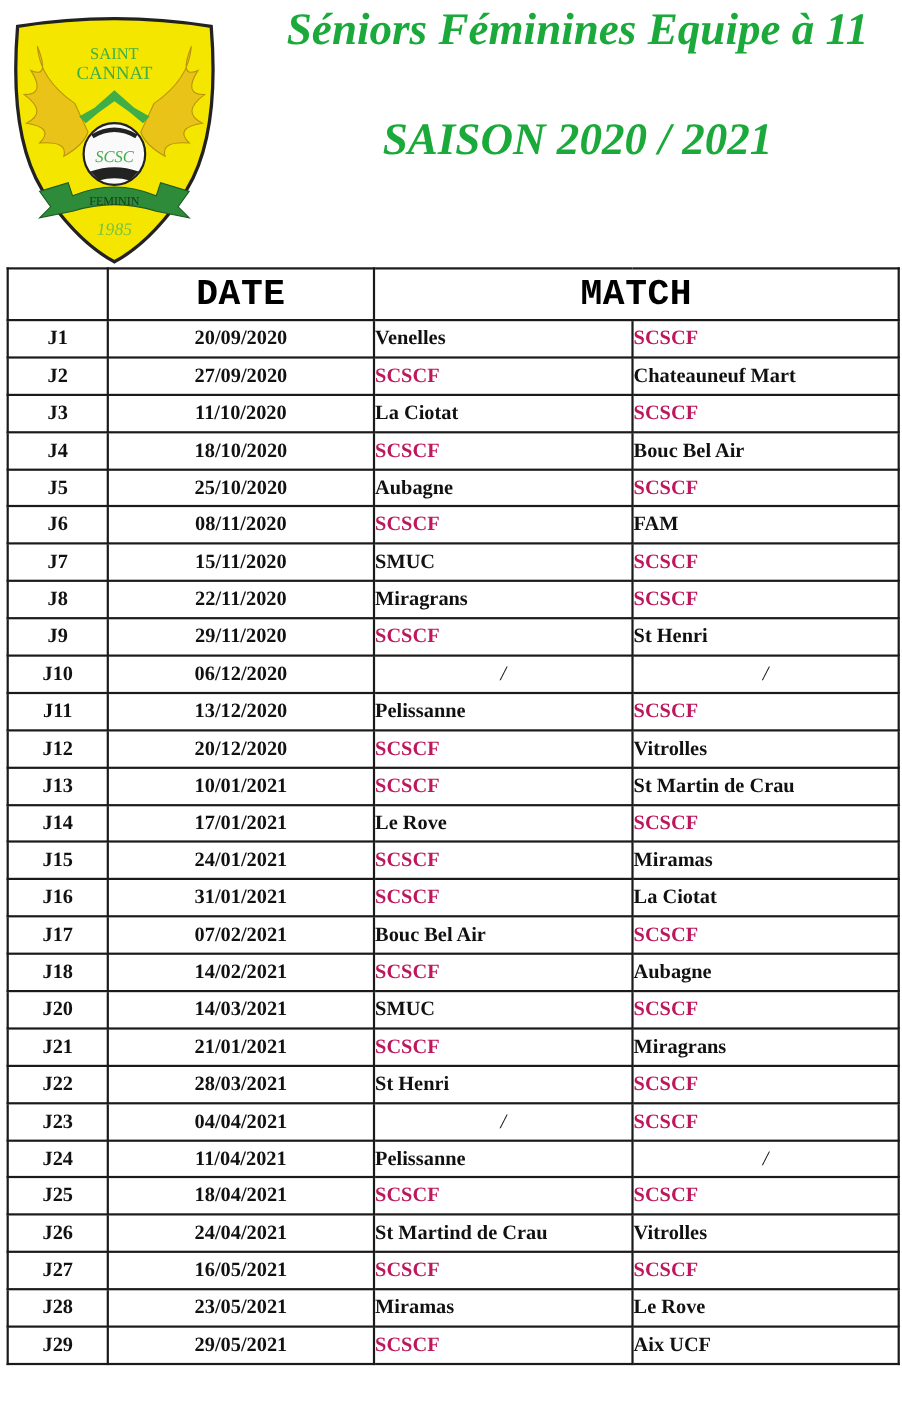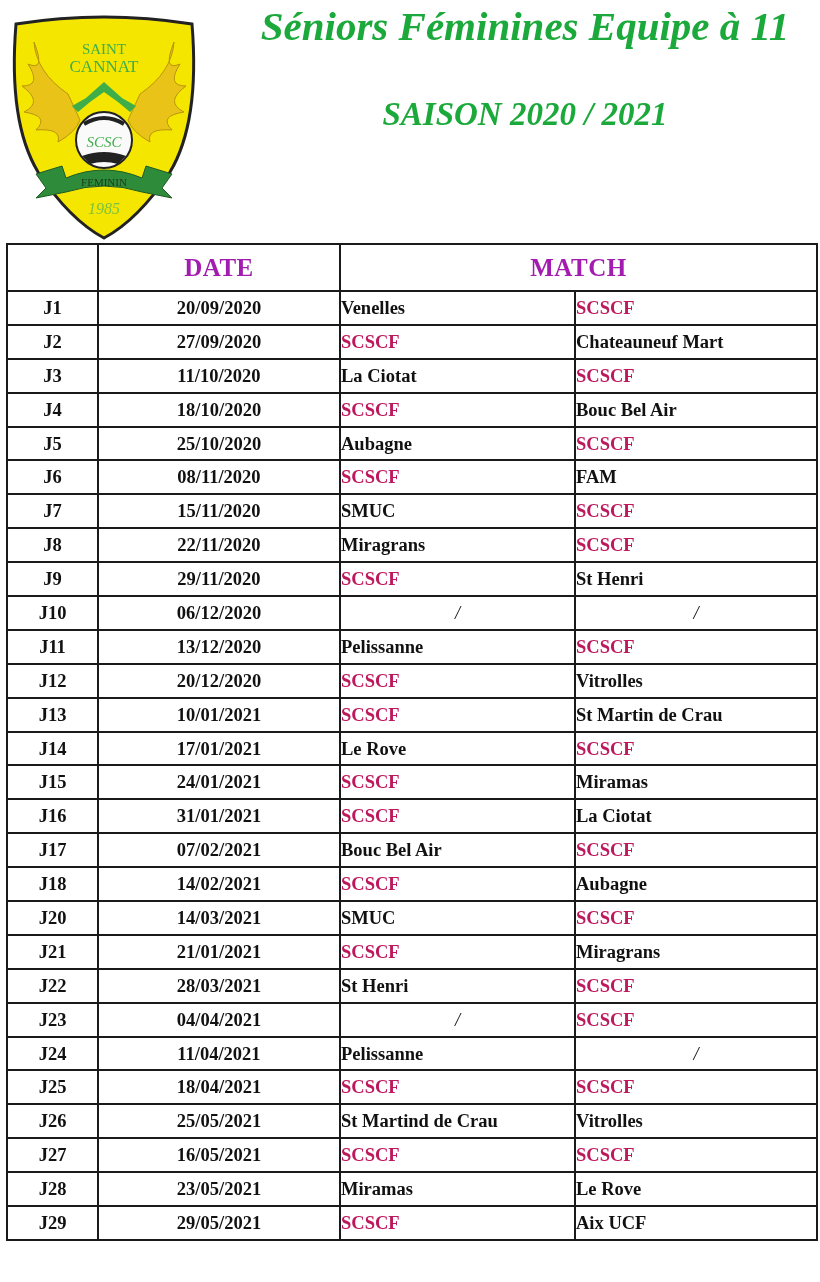--- a/index.html
+++ b/index.html
@@ -3,26 +3,26 @@
 <meta charset="utf-8">
 <style>
   html, body { margin: 0; padding: 0; background: #ffffff; }
   body { width: 820px; height: 1282px; position: relative; overflow: hidden; font-family: "Liberation Serif", serif; }
 
   .crest { position: absolute; left: 6px; top: 2px; width: 196px; height: 238px; }
 
   .title-line { position: absolute; left: 230px; width: 590px; text-align: center; color: #1aa93a;
     font-family: "Liberation Serif", serif; font-weight: bold; font-style: italic; white-space: nowrap; }
   .title-1 { top: 0; font-size: 41px; line-height: 52px; }
-  .title-2 { top: 88px; font-size: 33px; line-height: 52px; }
+  .title-2 { top: 100px; font-size: 41px; line-height: 52px; }
 
   table.schedule { position: absolute; left: 6px; top: 243px; width: 810px; border-collapse: collapse;
     table-layout: fixed; font-family: "Liberation Serif", serif; }
   table.schedule td, table.schedule th { border: 2px solid #1a1a1a; padding: 0; }
-  table.schedule th { height: 45px; font-size: 25px; font-weight: bold; color: #a21caf; text-align: center; letter-spacing: 0.5px; }
+  table.schedule th { height: 45px; font-size: 33px; font-weight: bold; color: #000000; text-align: center; letter-spacing: 0.5px; font-family: Liberation Mono, monospace; }
   table.schedule td { height: 31.9px; font-size: 18.5px; font-weight: bold; color: #111; line-height: 30px; }
   col.c-j { width: 91px; } col.c-date { width: 242px; } col.c-home { width: 235px; } col.c-away { width: 242px; }
   td.cell-j, td.cell-date { text-align: center; border-radius: 14px; }
   td.cell-team { text-align: left; padding-left: 6px; }
   td.cell-team.green { color: #be185d; }
   td.cell-team.empty { text-align: center; padding-left: 0; font-weight: normal; font-style: italic; }
 </style>
 </head>
 <body>
 
@@ -207,21 +207,21 @@
         <td class="cell-team empty">/</td>
       </tr>
       <tr>
         <td class="cell-j">J25</td>
         <td class="cell-date">18/04/2021</td>
         <td class="cell-team green">SCSCF</td>
         <td class="cell-team green">SCSCF</td>
       </tr>
       <tr>
         <td class="cell-j">J26</td>
-        <td class="cell-date">25/05/2021</td>
+        <td class="cell-date">24/04/2021</td>
         <td class="cell-team">St Martind de Crau</td>
         <td class="cell-team">Vitrolles</td>
       </tr>
       <tr>
         <td class="cell-j">J27</td>
         <td class="cell-date">16/05/2021</td>
         <td class="cell-team green">SCSCF</td>
         <td class="cell-team green">SCSCF</td>
       </tr>
       <tr>

